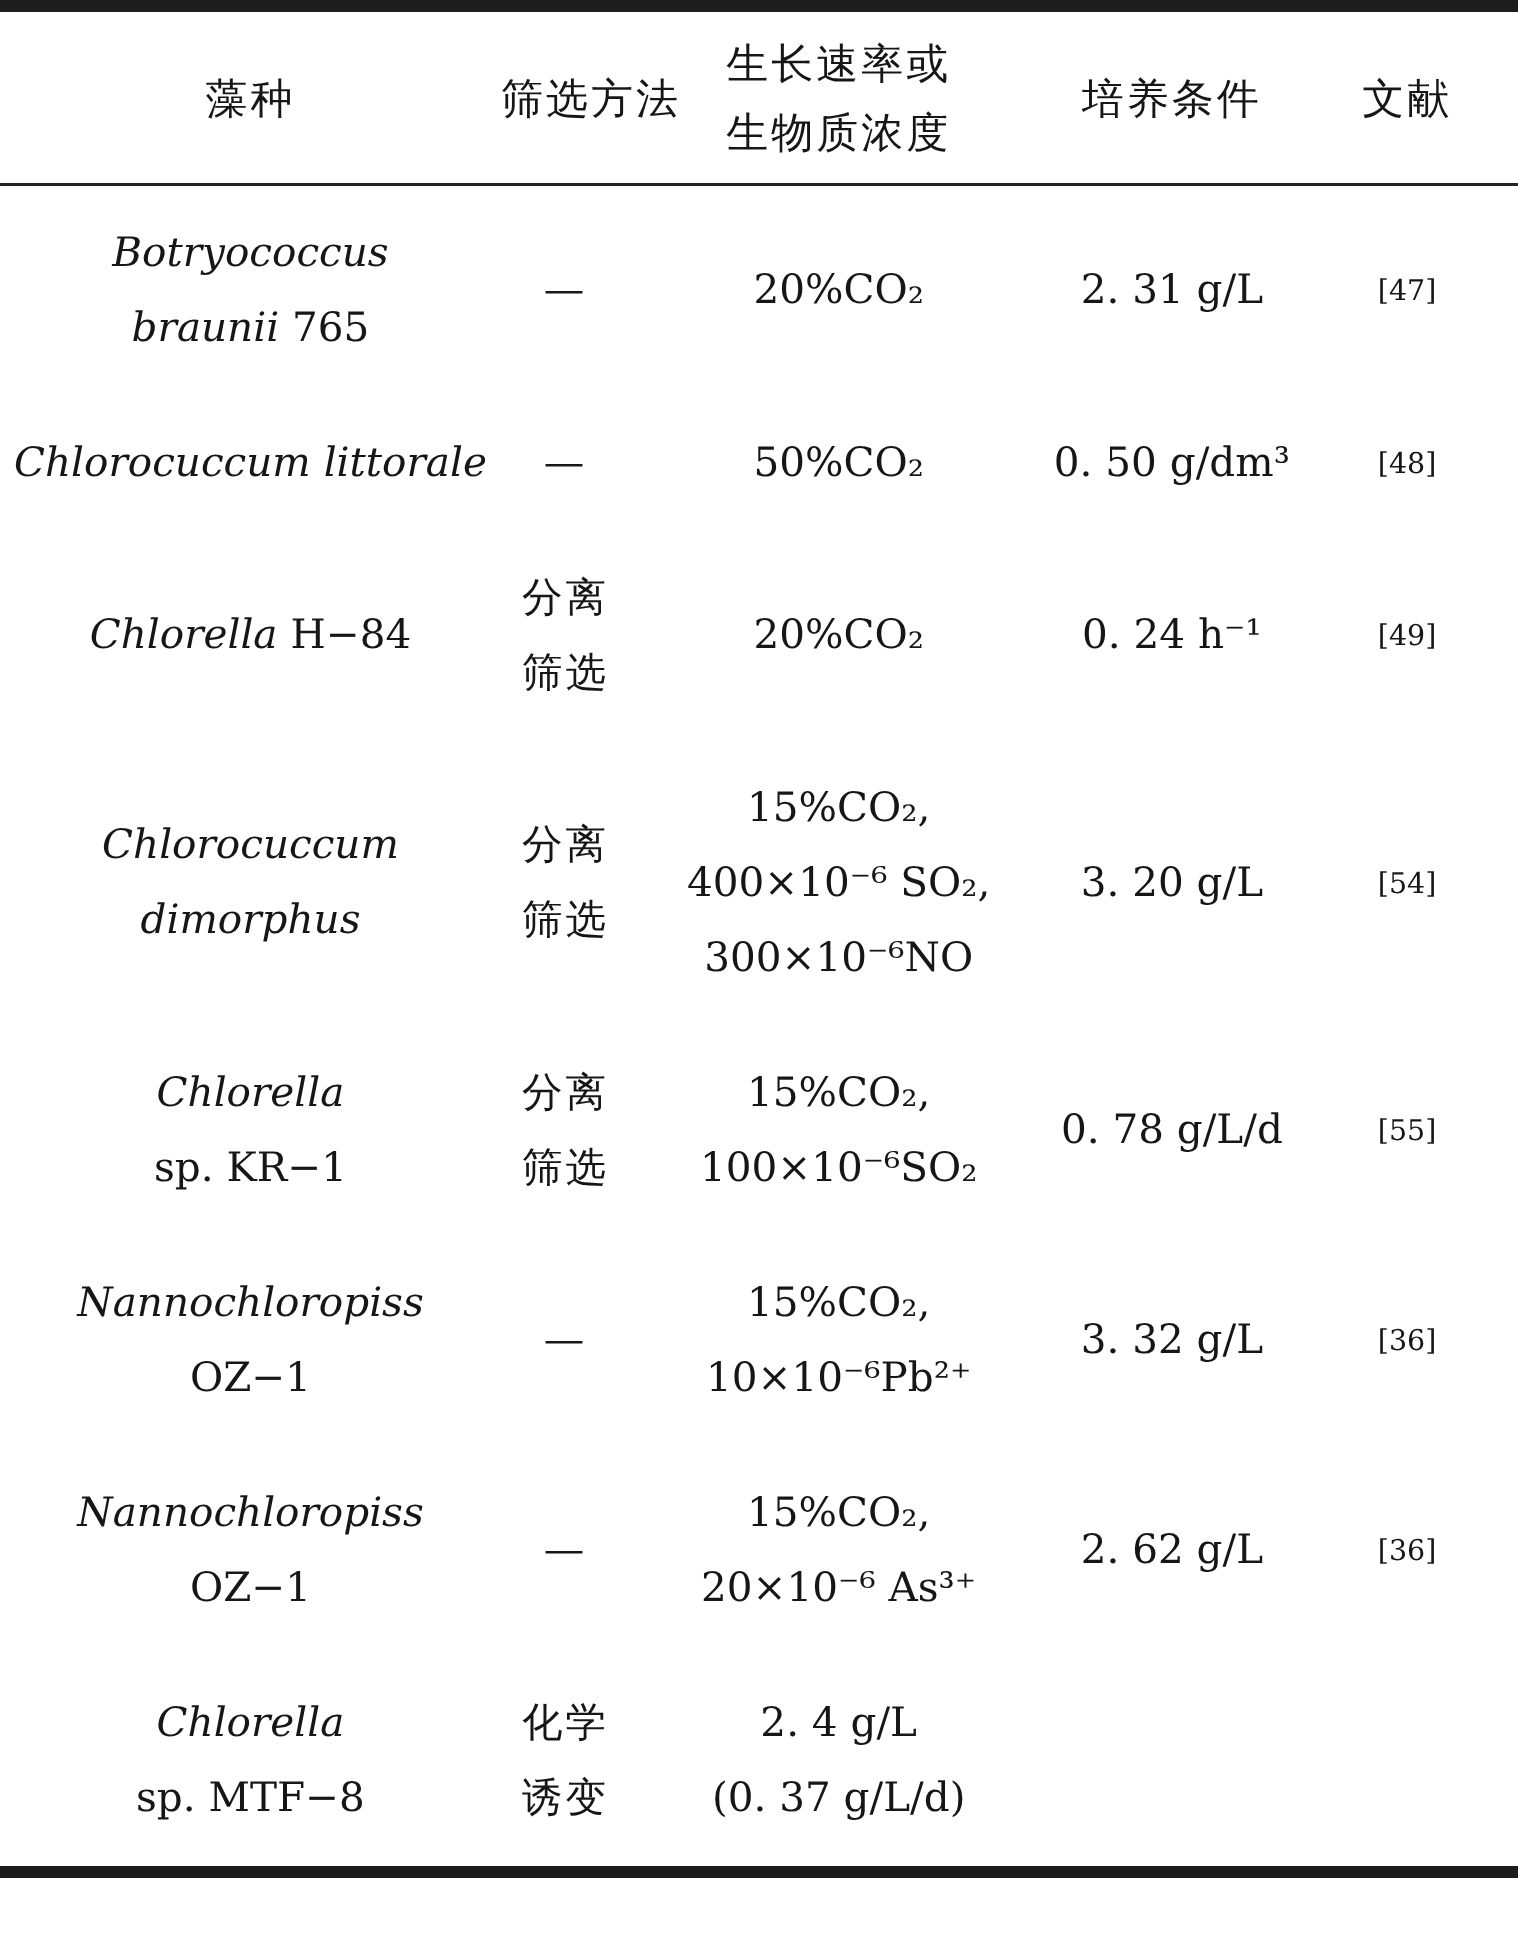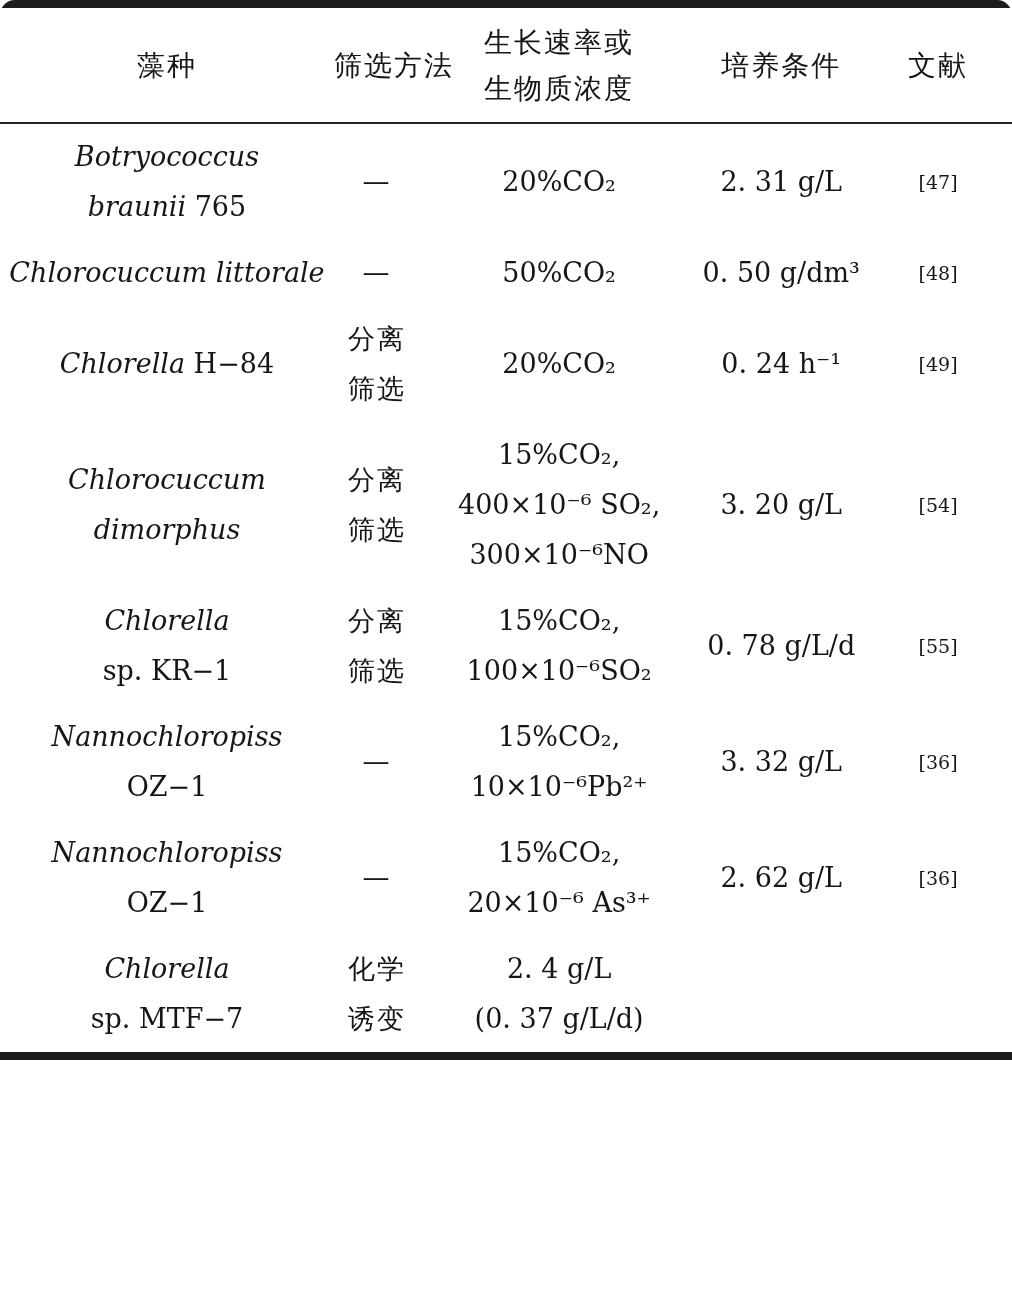--- a/index.html
+++ b/index.html
@@ -9,21 +9,20 @@
   }
   .page {
     position: relative;
     width: 1012px;
     height: 1304px;
     background: #ffffff;
     color: #161616;
     font-family: "DejaVu Serif", "Liberation Serif", serif;
     overflow: hidden;
     box-sizing: border-box;
-    border-radius: 15px;
   }
   .rule-thick {
     height: 8px;
     background: #1d1d1d;
     width: 100%;
   }
   .thead {
     display: grid;
     grid-template-columns: 33% 8.5% 27.5% 16.4% 14.6%;
     align-items: center;
@@ -34,21 +33,21 @@
     text-align: center;
     font-size: 28px;
     letter-spacing: 2px;
   }
   .th .line { line-height: 46px; }
   .tbody { }
   .tr {
     display: grid;
     grid-template-columns: 33% 8.5% 27.5% 16.4% 14.6%;
     align-items: center;
-    padding: 8px 0;
+    padding: 20px 0;
   }
   .td {
     text-align: center;
     font-size: 27px;
   }
   .line { line-height: 50px; white-space: nowrap; }
   .it { font-style: italic; }
   .method .line { letter-spacing: 2px; }
   .dash { letter-spacing: 0; }
   .ref-cell { font-size: 19px; }
@@ -205,21 +204,21 @@
         <div class="td value">
           <div class="line">2. 62 g/L</div>
         </div>
         <div class="td ref-cell">
           <div class="line">[36]</div>
         </div>
       </div>
       <div class="tr">
         <div class="td species">
           <div class="line"><span class="it">Chlorella</span></div>
-          <div class="line"><span class="rm">sp. MTF−7</span></div>
+          <div class="line"><span class="rm">sp. MTF−8</span></div>
         </div>
         <div class="td method">
           <div class="line">化学</div>
           <div class="line">诱变</div>
         </div>
         <div class="td value">
           <div class="line">2. 4 g/L</div>
           <div class="line">(0. 37 g/L/d)</div>
         </div>
       </div>

